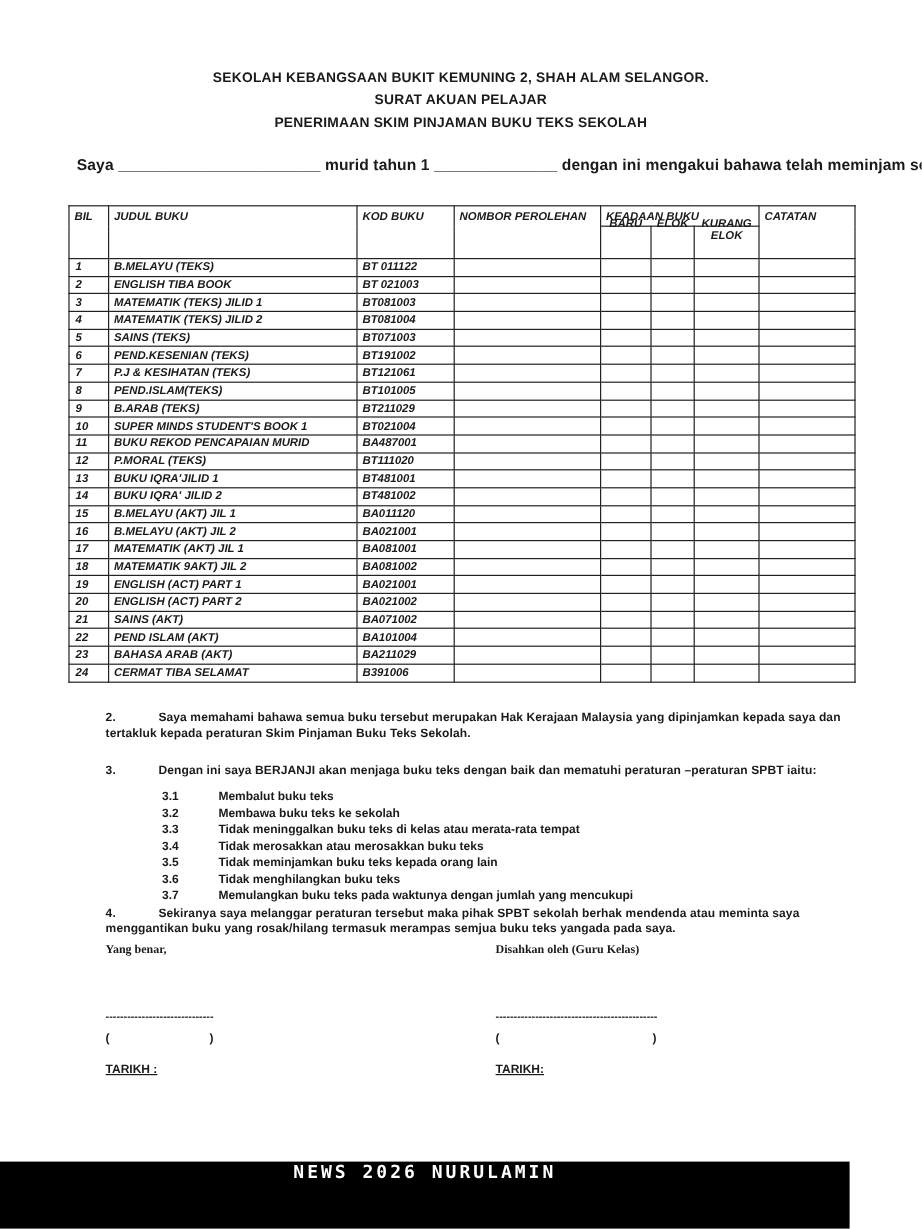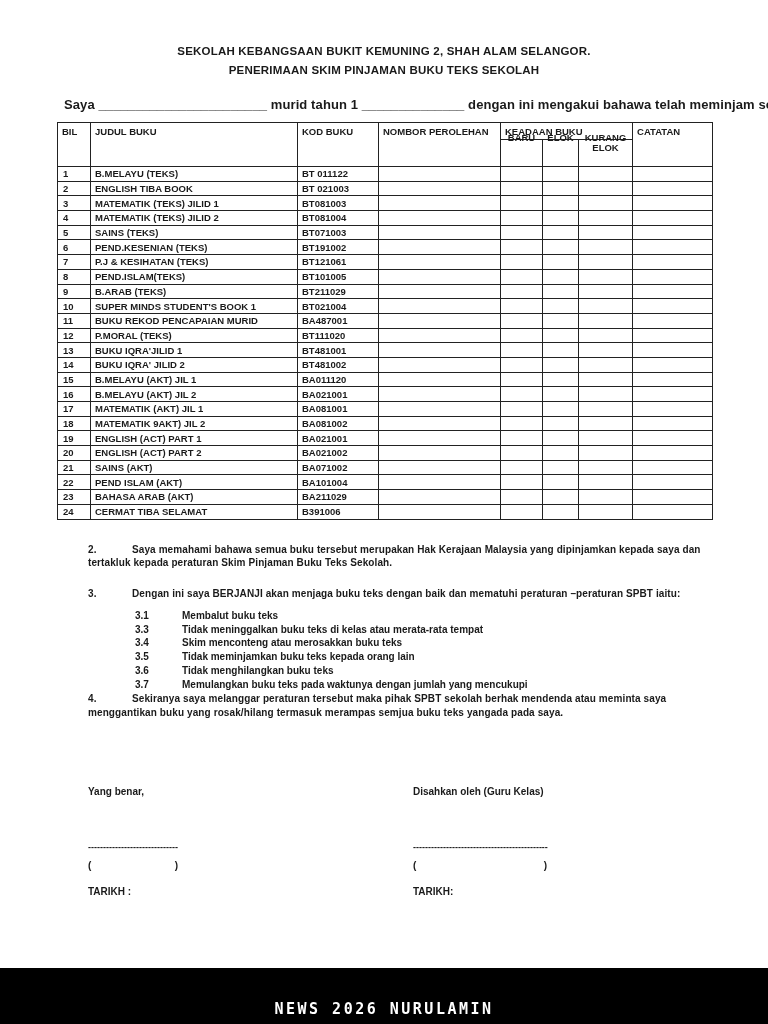--- a/index.html
+++ b/index.html
@@ -7,27 +7,27 @@
   body {
     width: 768px; height: 1024px;
     background: #ffffff;
     font-family: "Liberation Sans", sans-serif;
     color: #1a1a1a;
     -webkit-font-smoothing: antialiased;
   }
   .page { position: relative; width: 768px; height: 1024px; overflow: hidden; background:#fff; }
 
   
-  .doc-header { padding-top: 42px; text-align: center; font-weight: bold; font-size: 11.5px; line-height: 19px; letter-spacing: .2px; }
+  .doc-header { padding-top: 56px; text-align: center; font-weight: bold; font-size: 11.5px; line-height: 19px; letter-spacing: .2px; }
 
   
   .intro { margin: 16px 0 0 64px; font-weight: bold; font-size: 13px; line-height: 17px; white-space: nowrap; letter-spacing: .1px; }
 
   
-  table.books { border-collapse: collapse; margin: 9px 0 0 57px; width: 655px; table-layout: fixed; }
+  table.books { border-collapse: collapse; margin: 25px 0 0 57px; width: 655px; table-layout: fixed; font-style: italic; }
   table.books col.c-bil { width: 33px; }
   table.books col.c-judul { width: 207px; }
   table.books col.c-kod { width: 81px; }
   table.books col.c-nombor { width: 122px; }
   table.books col.c-baru { width: 42px; }
   table.books col.c-elok { width: 36px; }
   table.books col.c-kurang { width: 54px; }
   table.books col.c-catatan { width: 80px; }
   table.books th, table.books td {
     border: 1.5px solid #222;
@@ -51,46 +51,47 @@
 
   
   .promises { margin: 9px 0 0 135px; }
   .promise { font-size: 10px; font-weight: bold; line-height: 13.7px; }
   .promise .pnum { display: inline-block; width: 47px; }
 
   
   .sig { position: absolute; top: 786px; font-size: 10px; font-weight: bold; }
   .sig-left { left: 88px; }
   .sig-right { left: 413px; }
-  .sig .sig-title { margin-bottom: 46px; }
+  .sig .sig-title { margin-bottom: 46px; font-family: Liberation Serif, serif; }
   .sig .sig-line { font-size: 9px; letter-spacing: 0px; line-height: 8px; }
   .sig .sig-parens { display: flex; justify-content: space-between; margin-top: 9px; }
   .sig-left .sig-parens { width: 90px; }
   .sig-right .sig-parens { width: 134px; }
-  .sig .sig-date { margin-top: 15px; }
+  .sig .sig-date { margin-top: 15px; text-decoration: underline; }
 
   
   .footer-bar {
-    position: absolute; left: 0; top: 968px; width: 768px; height: 56px;
+    position: absolute; left: 0; top: 968px; width: 708px; height: 56px;
     background: #000;
-    display: flex; align-items: flex-end; justify-content: center;
+    display: flex; align-items: flex-start; justify-content: center;
   }
   .footer-bar .wm {
     color: #fff; font-family: "DejaVu Sans Mono", monospace;
     font-weight: bold; font-size: 15px; letter-spacing: 2.5px;
     padding-bottom: 6px;
   }
 </style>
 </head>
 <body>
 
 <div class="page">
 
   <div class="doc-header">
     <div>SEKOLAH KEBANGSAAN BUKIT KEMUNING 2, SHAH ALAM SELANGOR.</div>
+    <div>SURAT AKUAN PELAJAR</div>
     <div>PENERIMAAN SKIM PINJAMAN BUKU TEKS SEKOLAH</div>
   </div>
 
   <div class="intro">
     <div><span>Saya</span> <span>_______________________</span> <span>murid tahun 1</span> <span>______________</span> <span>dengan ini mengakui bahawa telah meminjam sejumlah</span></div>
   </div>
 
   <table class="books">
     <colgroup>
       <col class="c-bil">
@@ -396,27 +397,30 @@
 
   <div class="clause c3">
     <span class="num">3.</span><span>Dengan ini saya BERJANJI akan menjaga buku teks dengan baik dan mematuhi peraturan –peraturan SPBT iaitu:</span>
   </div>
 
   <div class="promises">
     <div class="promise">
       <span class="pnum">3.1</span><span>Membalut buku teks</span>
     </div>
 
+    <div class="promise">
+      <span class="pnum">3.2</span><span>Membawa buku teks ke sekolah</span>
+    </div>
 
     <div class="promise">
       <span class="pnum">3.3</span><span>Tidak meninggalkan buku teks di kelas atau merata-rata tempat</span>
     </div>
 
     <div class="promise">
-      <span class="pnum">3.4</span><span>Skim menconteng atau merosakkan buku teks</span>
+      <span class="pnum">3.4</span><span>Tidak merosakkan atau merosakkan buku teks</span>
     </div>
 
     <div class="promise">
       <span class="pnum">3.5</span><span>Tidak meminjamkan buku teks kepada orang lain</span>
     </div>
 
     <div class="promise">
       <span class="pnum">3.6</span><span>Tidak menghilangkan buku teks</span>
     </div>
 

